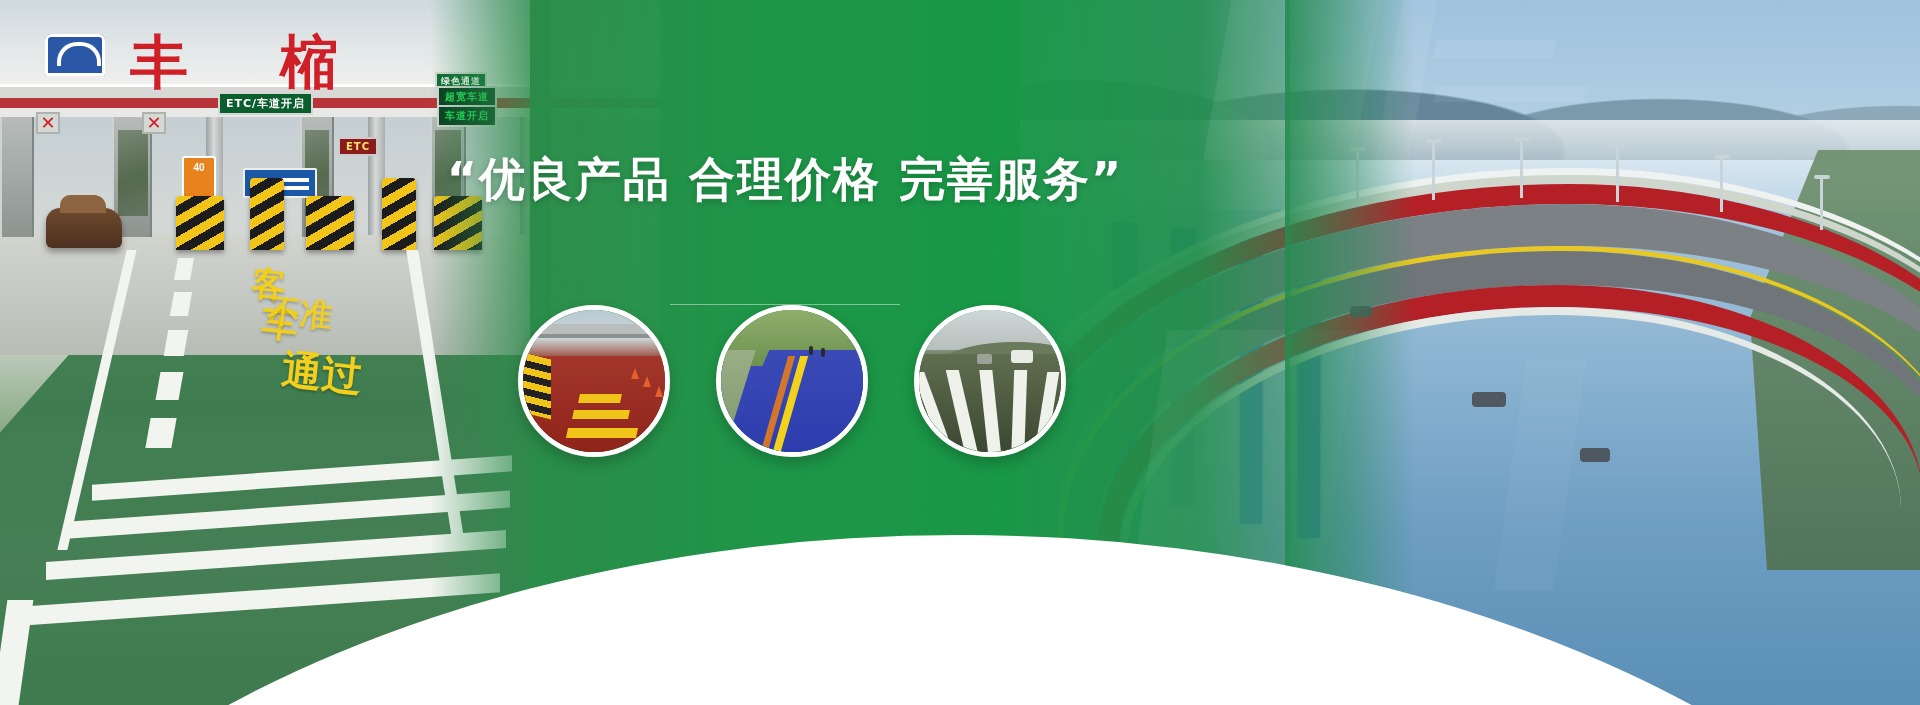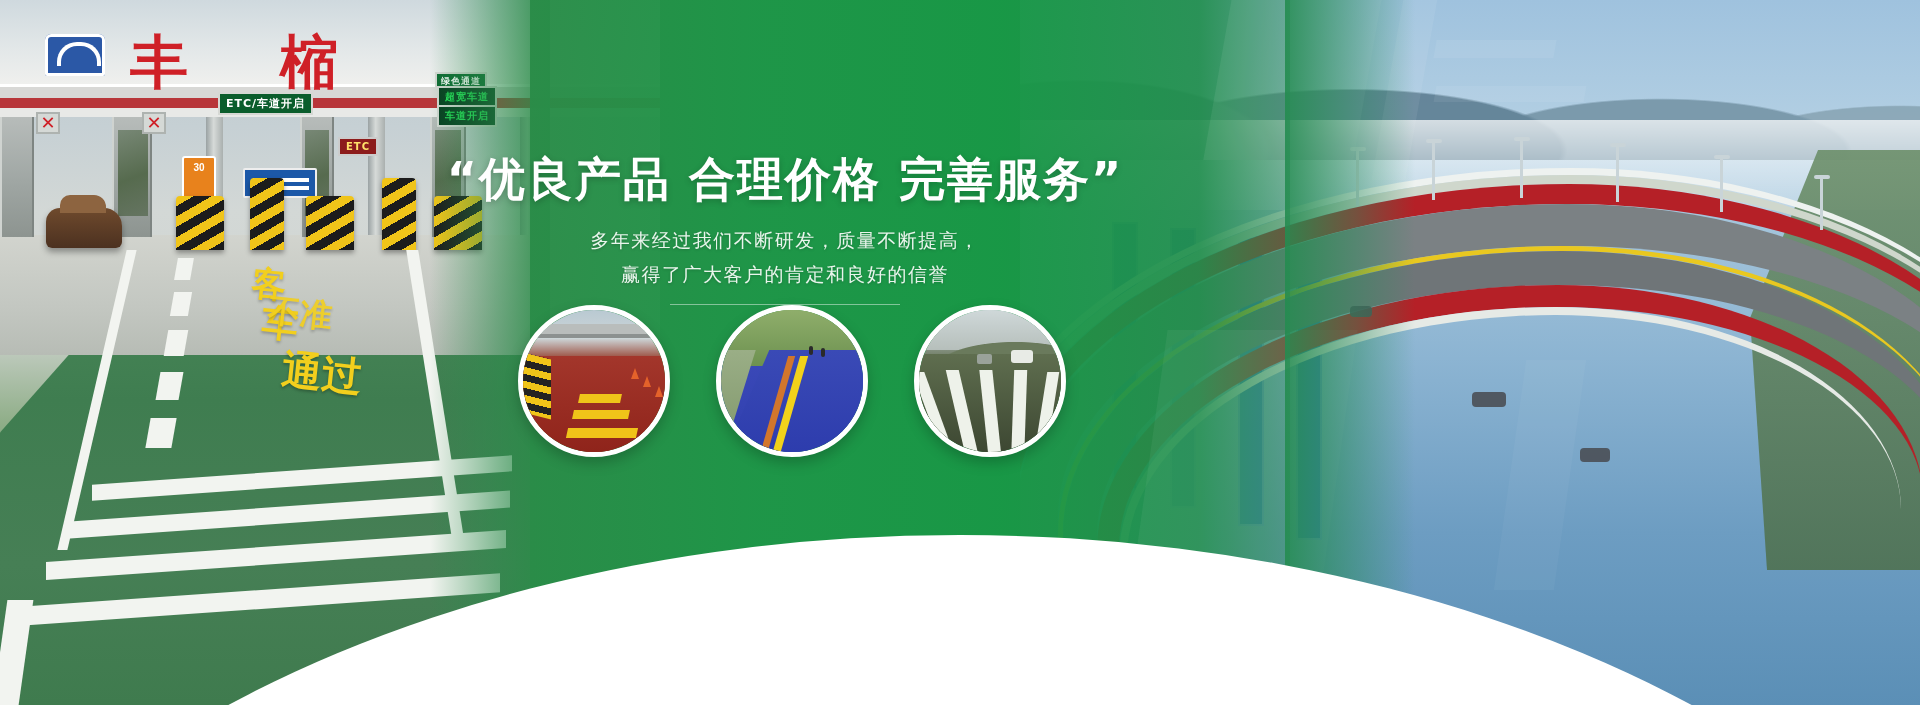--- a/index.html
+++ b/index.html
@@ -309,21 +309,21 @@
     <div class="pl-xsign" style="left:36px;top:112px;">✕</div>
     <div class="pl-xsign" style="left:142px;top:112px;">✕</div>
 
     <div class="pl-sign s-etc">ETC/车道开启</div>
     <div class="pl-sign s-red">ETC</div>
     <div class="pl-sign s-green">绿色通道</div>
     <div class="pl-sign s-wide">超宽车道</div>
     <div class="pl-sign s-open">车道开启</div>
 
     <div class="pl-speed">
-      <span>30</span>
+      <span>40</span>
     </div>
     <div class="pl-bluesign"></div>
 
     <div class="pl-barrier" style="left:176px;"></div>
     <div class="pl-barrier" style="left:306px;"></div>
     <div class="pl-barrier" style="left:434px;"></div>
     <div class="pl-barrier tall" style="left:250px;"></div>
     <div class="pl-barrier tall" style="left:382px;"></div>
 
     <div class="pl-car"></div>
@@ -388,22 +388,20 @@
 
     <div class="wm wm4"></div>
     <div class="wm wm5"></div>
     <div class="wm wm6"></div>
     <div class="wm wm7"></div>
   </div>
   <div class="green-right-fade"></div>
 
   <div class="copy">
     <div class="headline">“优良产品 合理价格 完善服务”</div>
-    <div class="subline l1">多年来经过我们不断研发，质量不断提高，</div>
-    <div class="subline l2">赢得了广大客户的肯定和良好的信誉</div>
     <div class="divider"></div>
   </div>
 
   <div class="thumbs">
 
     <div class="thumb t1">
       <div class="thumb-inner tb1">
         <div class="canopy"></div>
         <div class="rd"></div>
         <div class="kerb"></div>

